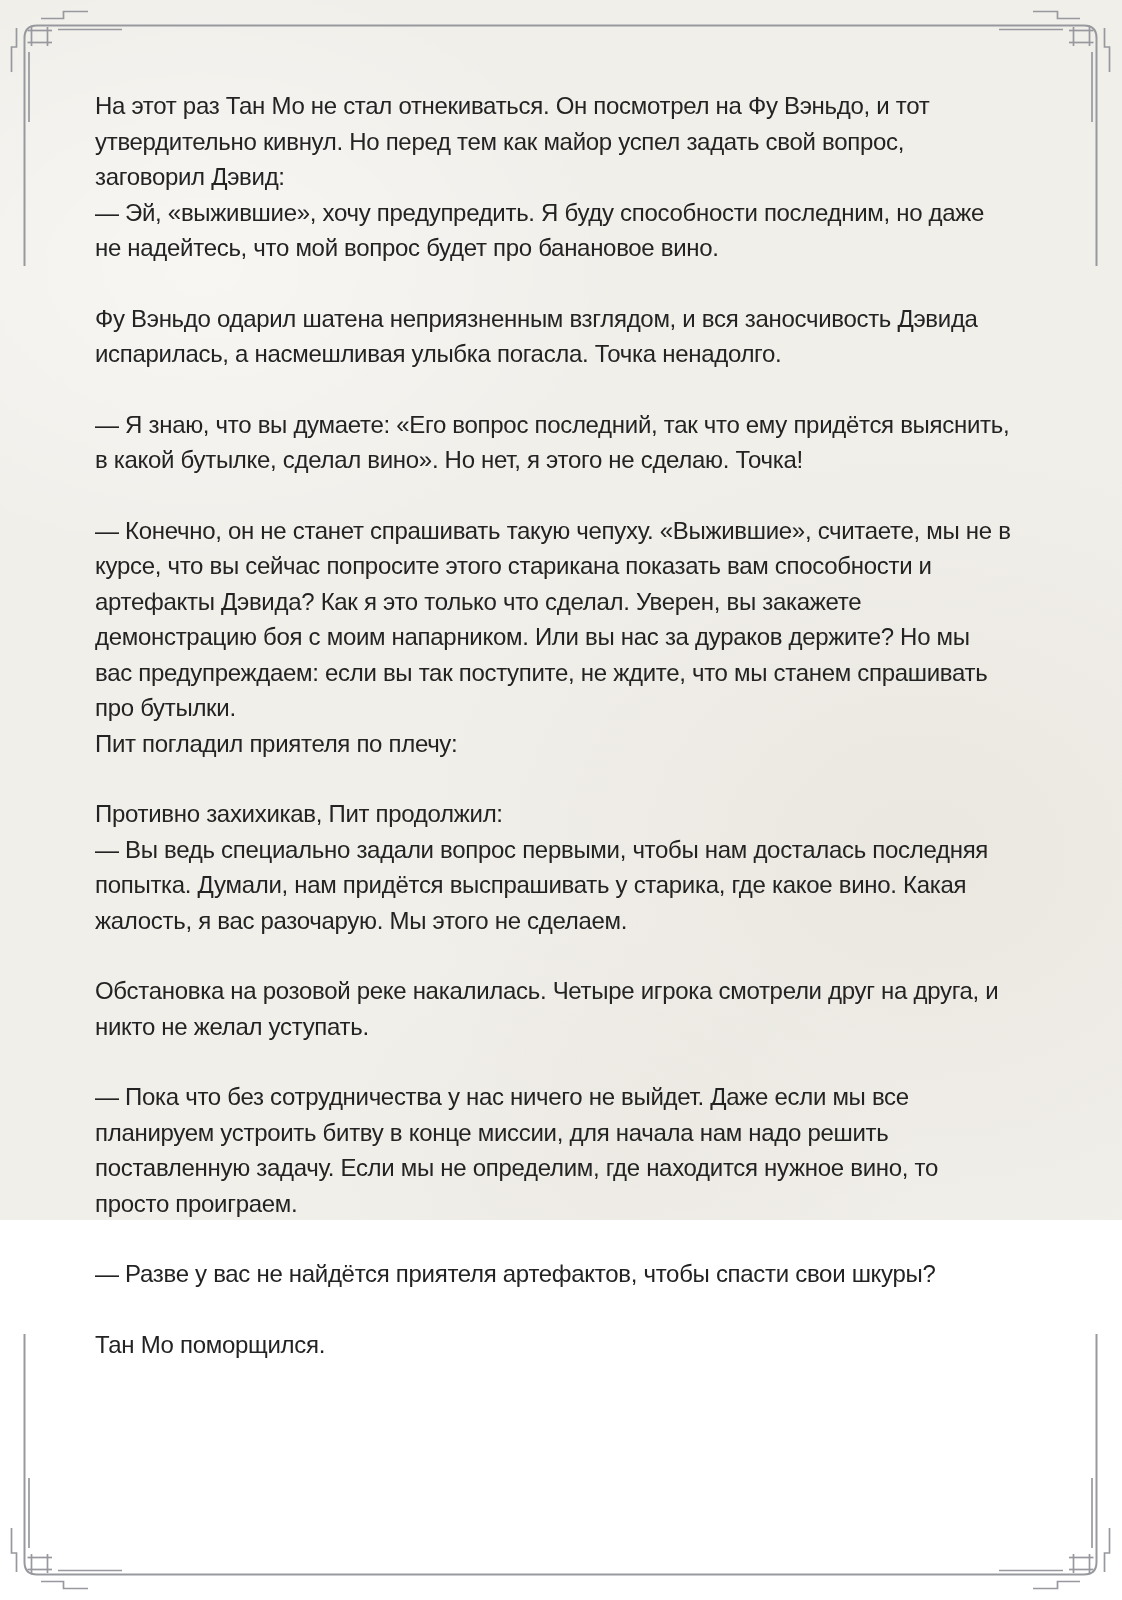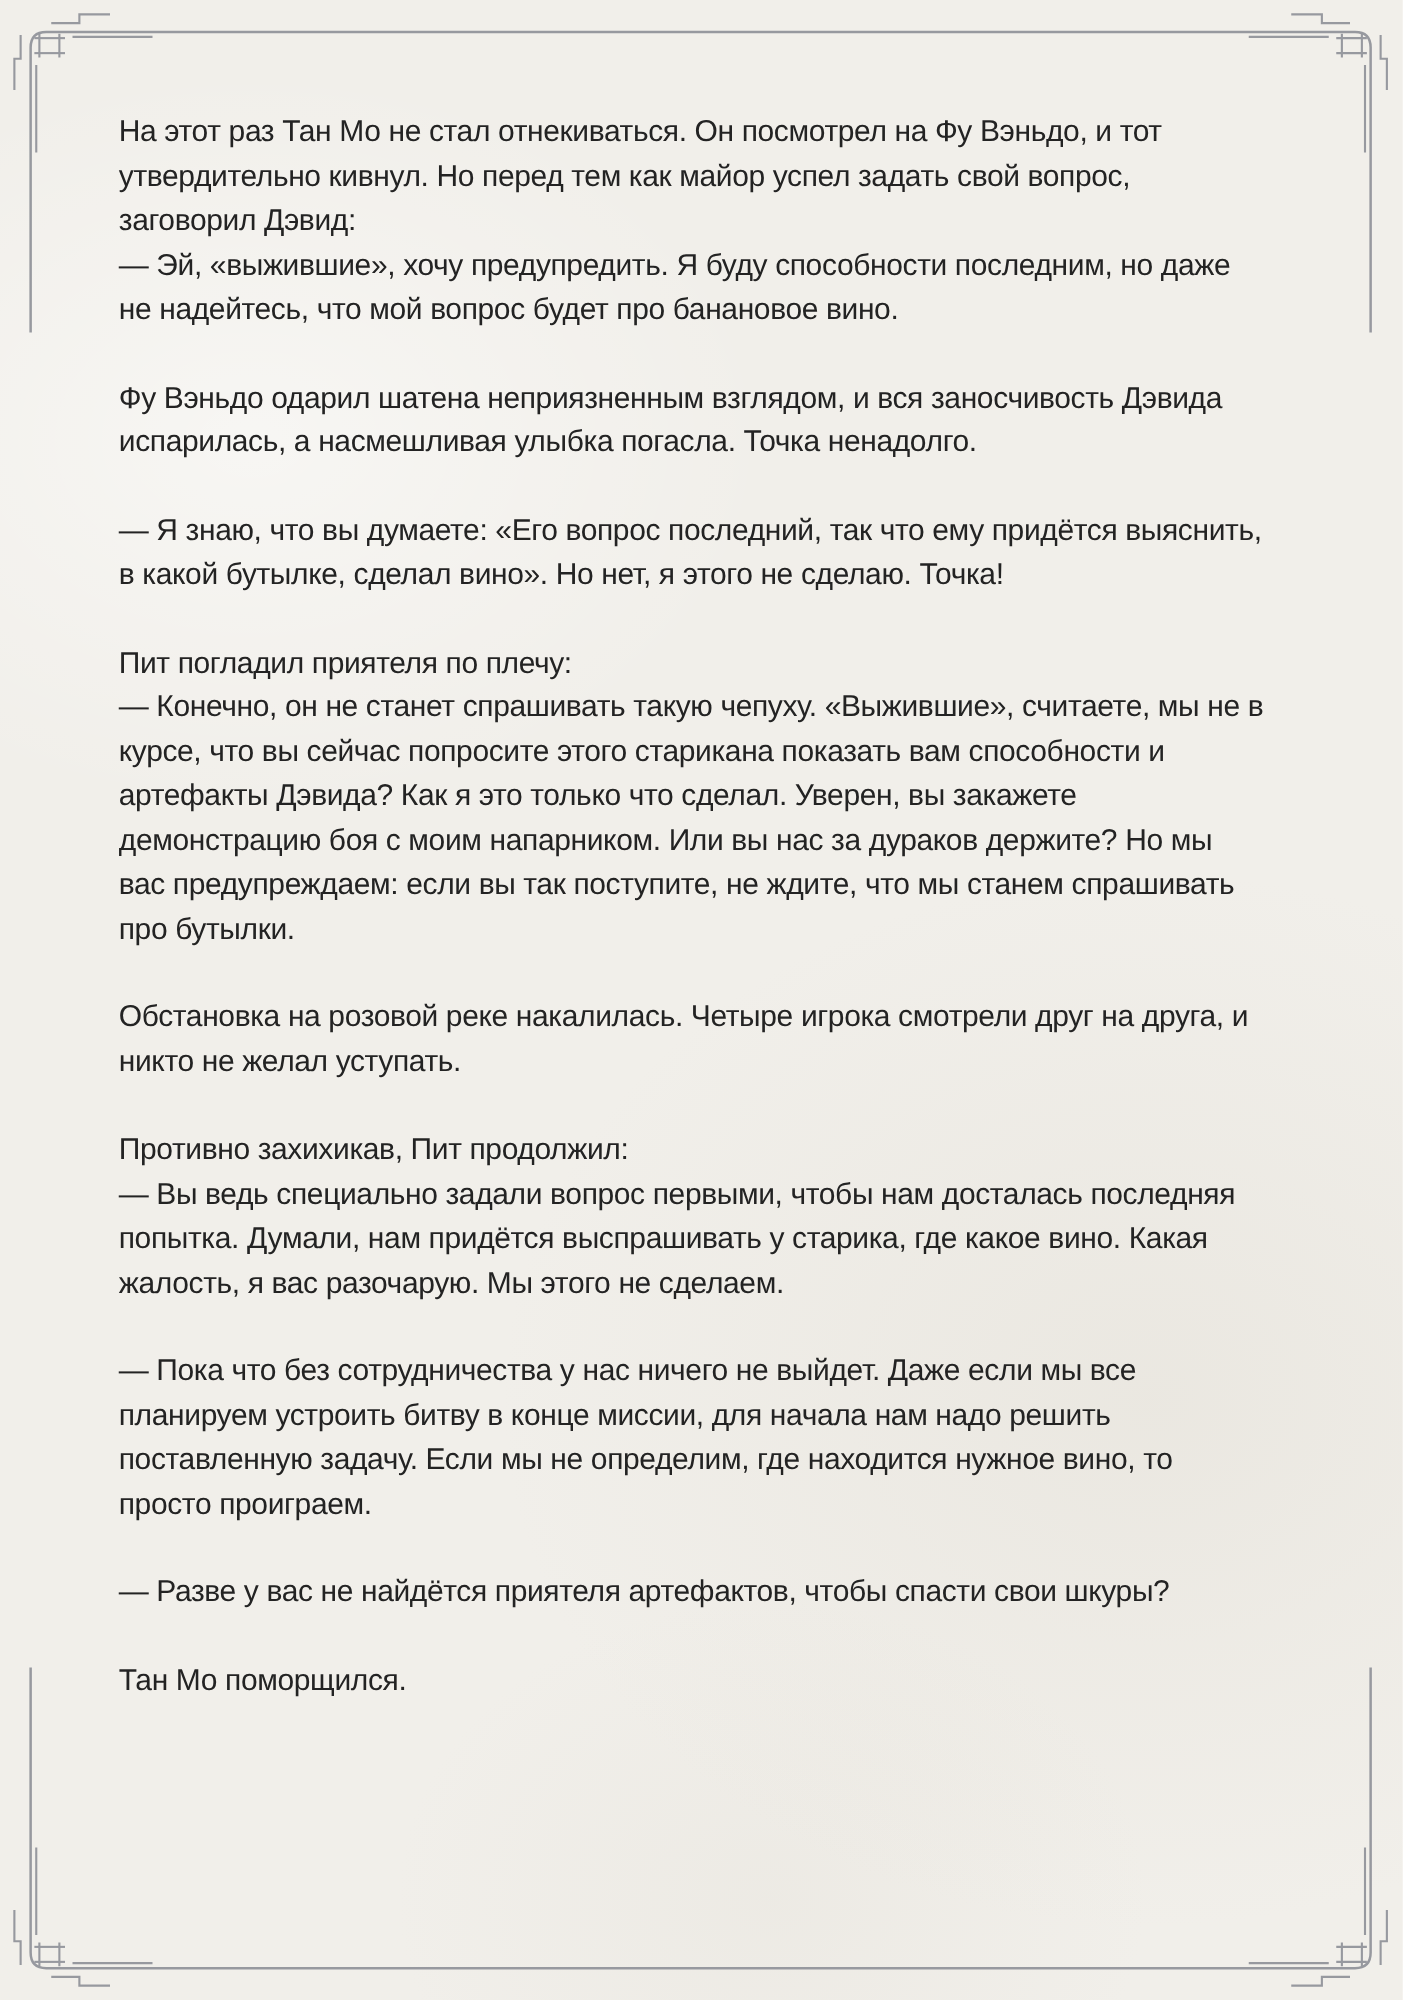--- a/index.html
+++ b/index.html
@@ -9,21 +9,21 @@
   }
   body {
     width: 1122px;
     height: 1600px;
     overflow: hidden;
     font-family: "Liberation Sans", "DejaVu Sans", sans-serif;
   }
   .page {
     position: relative;
     width: 1122px;
-    height: 1600px;
+    height: 1220px;
     background:
       radial-gradient(ellipse 700px 500px at 18% 22%, rgba(255,255,255,0.45), rgba(255,255,255,0) 60%),
       radial-gradient(ellipse 800px 650px at 82% 70%, rgba(219,214,203,0.30), rgba(219,214,203,0) 65%),
       radial-gradient(ellipse 500px 400px at 55% 95%, rgba(224,220,211,0.25), rgba(224,220,211,0) 60%),
       var(--page-bg, #f1efea);
   }
   .frame {
     position: absolute;
     left: 0;
     top: 0;
@@ -91,29 +91,29 @@
         <p>На этот раз Тан Мо не стал отнекиваться. Он посмотрел на Фу Вэньдо, и тот утвердительно кивнул. Но перед тем как майор успел задать свой вопрос, заговорил Дэвид:</p>
         <p>— Эй, «выжившие», хочу предупредить. Я буду способности последним, но даже не надейтесь, что мой вопрос будет про банановое вино.</p>
       </div>
       <div class="block">
         <p>Фу Вэньдо одарил шатена неприязненным взглядом, и вся заносчивость Дэвида испарилась, а насмешливая улыбка погасла. Точка ненадолго.</p>
       </div>
       <div class="block">
         <p>— Я знаю, что вы думаете: «Его вопрос последний, так что ему придётся выяснить, в какой бутылке, сделал вино». Но нет, я этого не сделаю. Точка!</p>
       </div>
       <div class="block">
+        <p>— Конечно, он не станет спрашивать такую чепуху. «Выжившие», считаете, мы не в курсе, что вы сейчас попросите этого старикана показать вам способности и артефакты Дэвида? Как я это только что сделал. Уверен, вы закажете демонстрацию боя с моим напарником. Или вы нас за дураков держите? Но мы вас предупреждаем: если вы так поступите, не ждите, что мы станем спрашивать про бутылки.</p>
         <p>Пит погладил приятеля по плечу:</p>
-        <p>— Конечно, он не станет спрашивать такую чепуху. «Выжившие», считаете, мы не в курсе, что вы сейчас попросите этого старикана показать вам способности и артефакты Дэвида? Как я это только что сделал. Уверен, вы закажете демонстрацию боя с моим напарником. Или вы нас за дураков держите? Но мы вас предупреждаем: если вы так поступите, не ждите, что мы станем спрашивать про бутылки.</p>
-      </div>
-      <div class="block">
-        <p>Обстановка на розовой реке накалилась. Четыре игрока смотрели друг на друга, и никто не желал уступать.</p>
       </div>
       <div class="block">
         <p>Противно захихикав, Пит продолжил:</p>
         <p>— Вы ведь специально задали вопрос первыми, чтобы нам досталась последняя попытка. Думали, нам придётся выспрашивать у старика, где какое вино. Какая жалость, я вас разочарую. Мы этого не сделаем.</p>
+      </div>
+      <div class="block">
+        <p>Обстановка на розовой реке накалилась. Четыре игрока смотрели друг на друга, и никто не желал уступать.</p>
       </div>
       <div class="block">
         <p>— Пока что без сотрудничества у нас ничего не выйдет. Даже если мы все планируем устроить битву в конце миссии, для начала нам надо решить поставленную задачу. Если мы не определим, где находится нужное вино, то просто проиграем.</p>
       </div>
       <div class="block">
         <p>— Разве у вас не найдётся приятеля артефактов, чтобы спасти свои шкуры?</p>
       </div>
       <div class="block">
         <p>Тан Мо поморщился.</p>
       </div>

